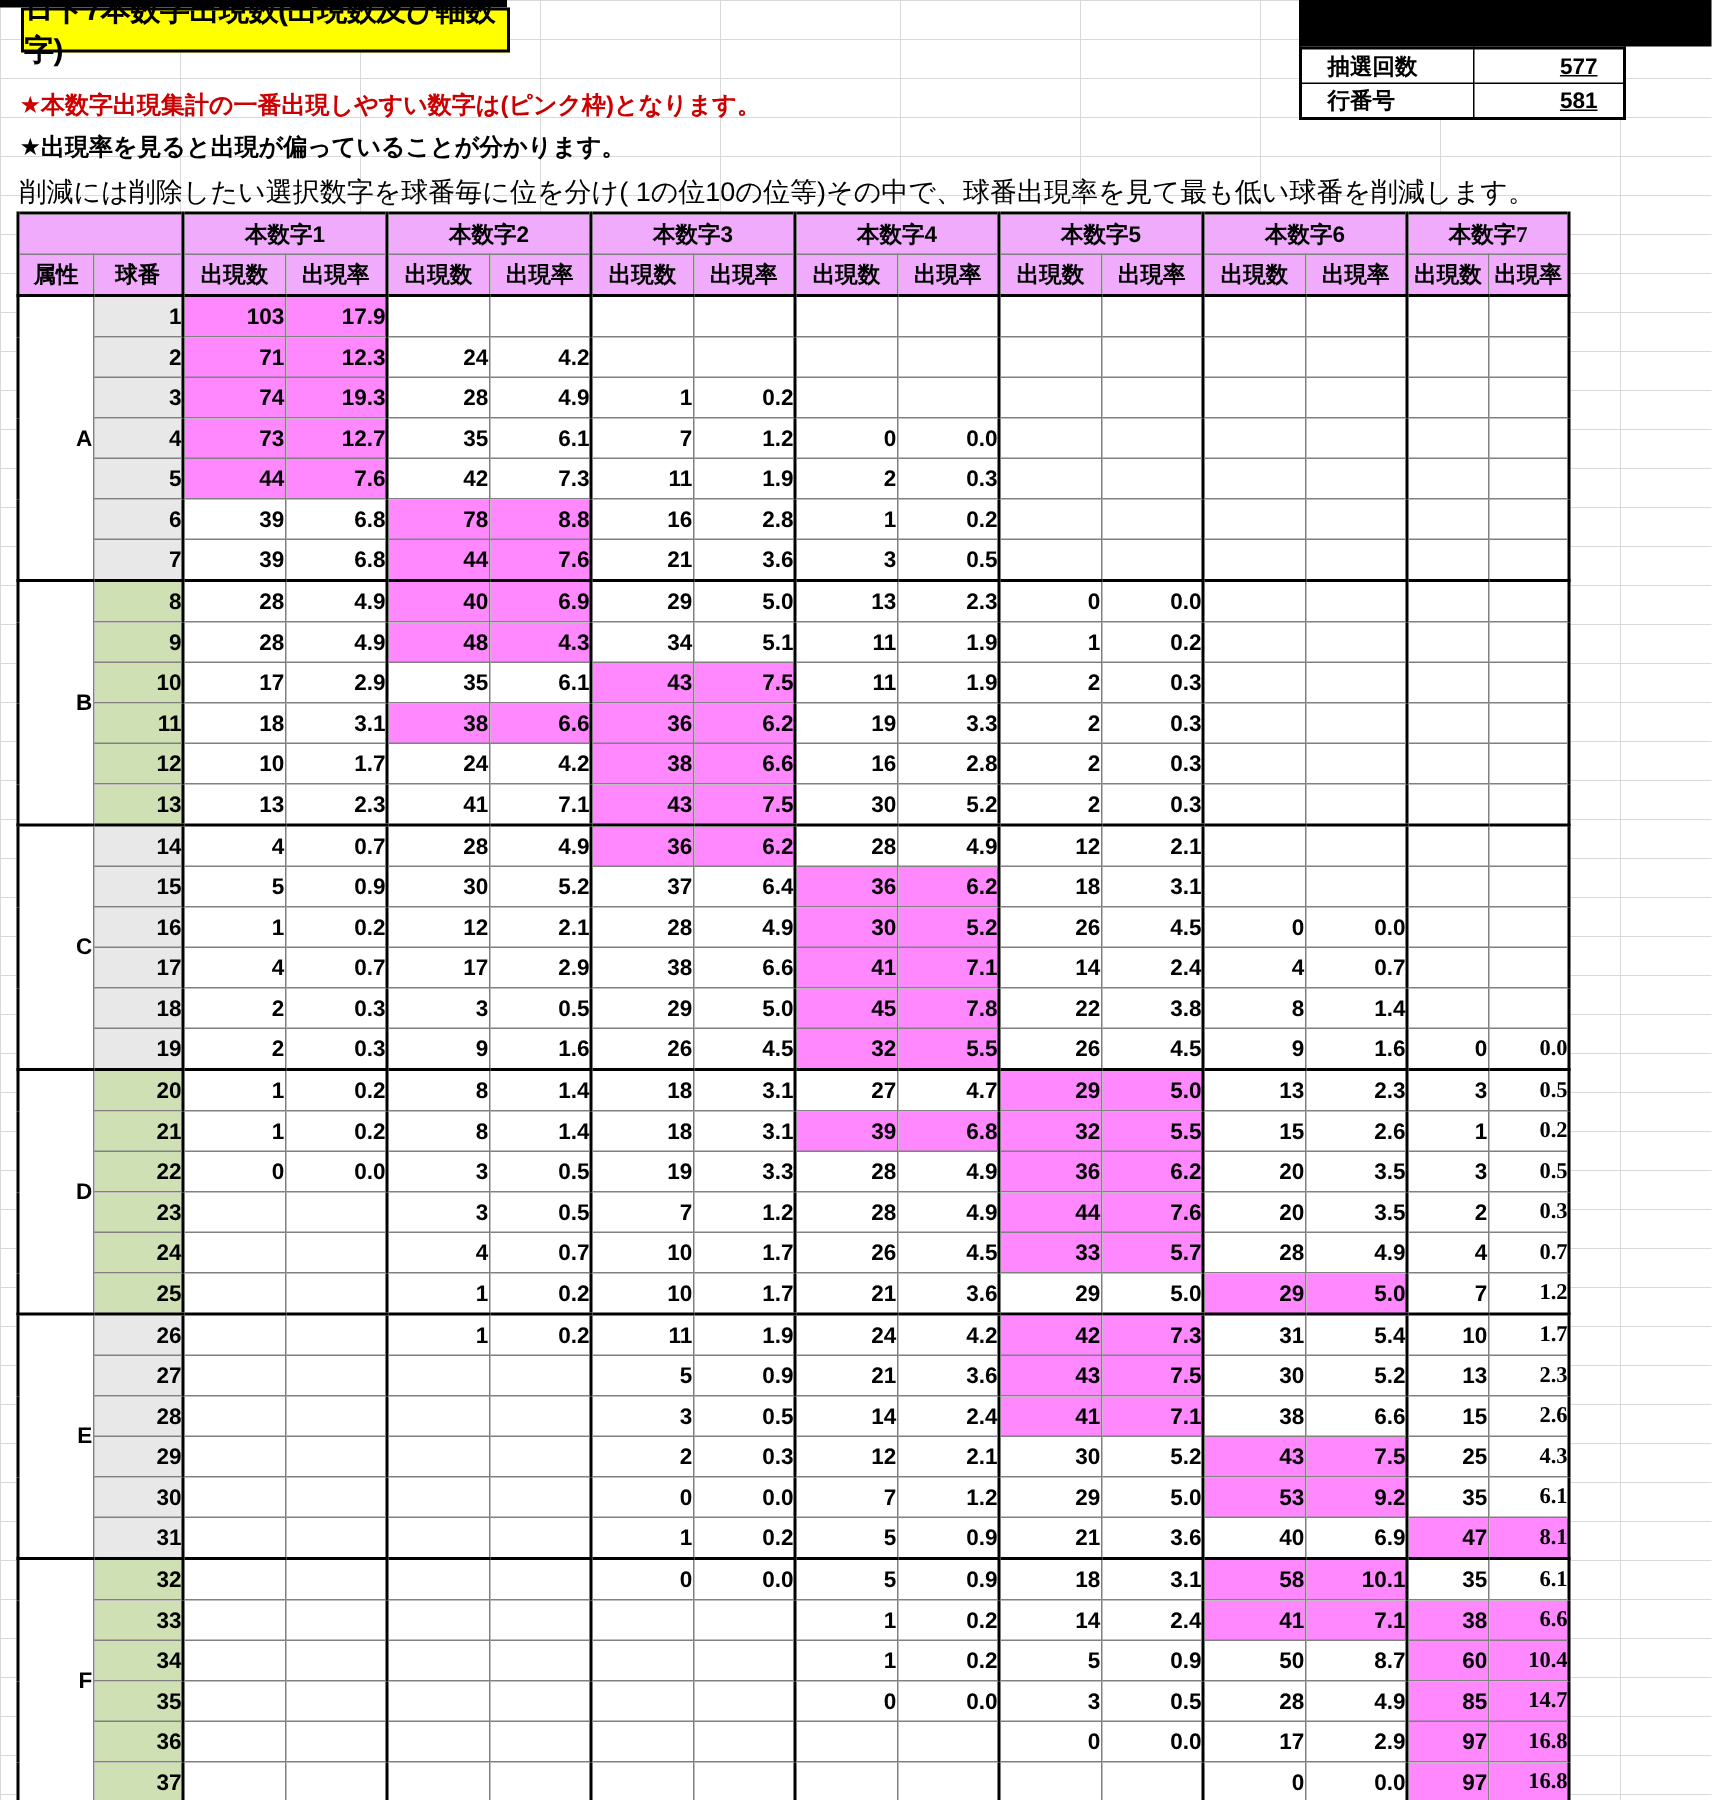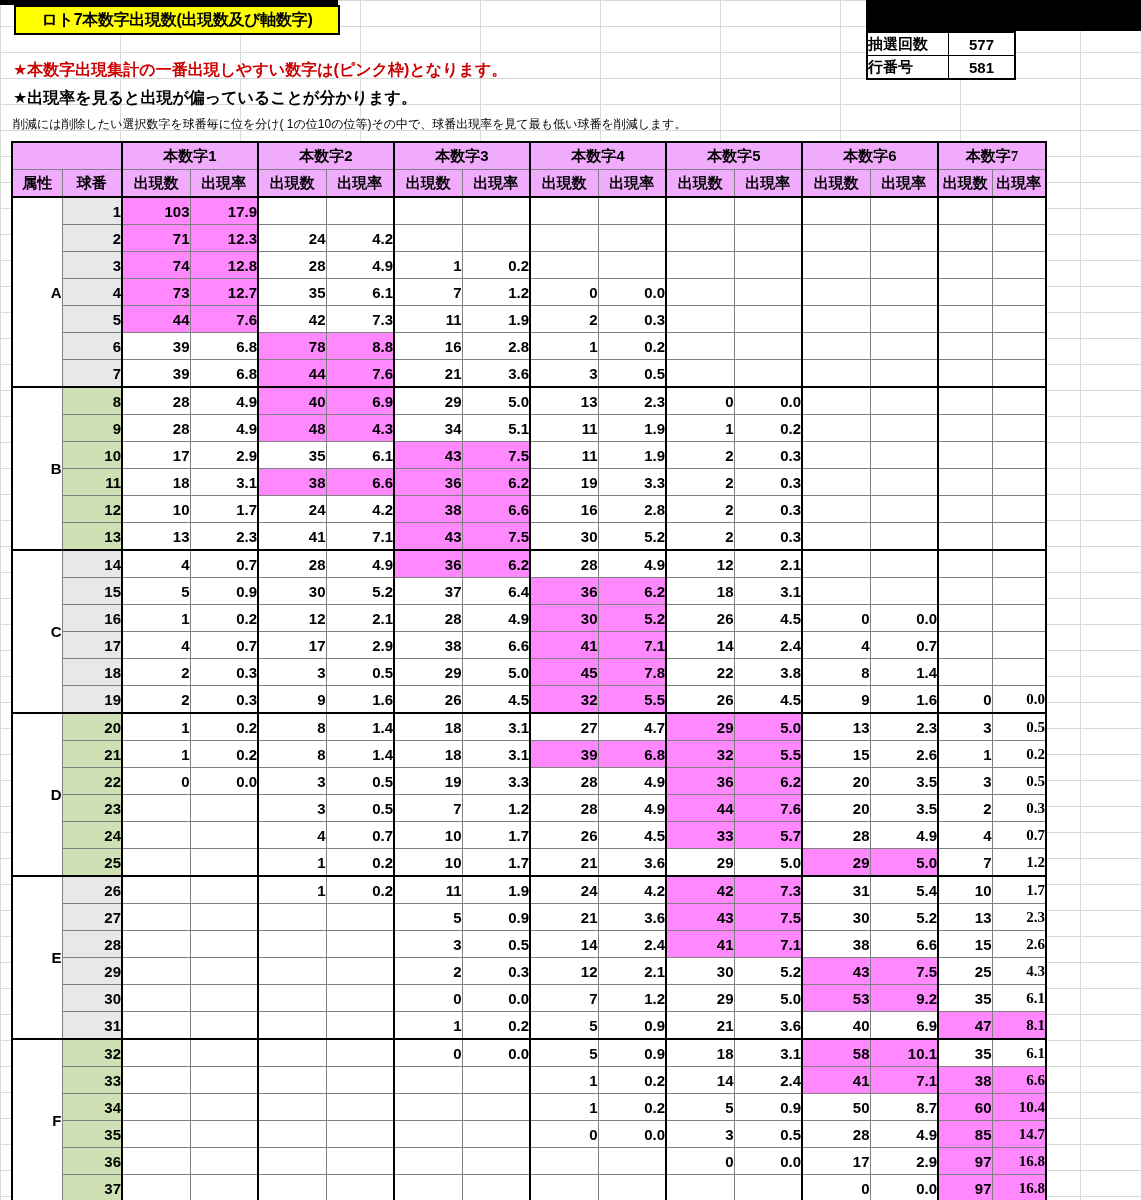--- a/index.html
+++ b/index.html
@@ -20,40 +20,40 @@
   #page{position:absolute;left:0;top:0;width:1141px;height:1200px;z-index:1;}
 
   
   .topbar{position:absolute;background:#000;}
 
   
   #title-chip{
     position:absolute;left:14px;top:5px;width:322px;height:26px;
     background:#ffff00;border:2px solid #000;
     display:flex;align-items:center;justify-content:center;
-    font-size:16px;font-weight:bold;color:#000;letter-spacing:-0.3px;
+    font-size:20px;font-weight:bold;color:#000;letter-spacing:-0.3px;
   }
 
   
   .note{position:absolute;font-size:16px;font-weight:bold;white-space:nowrap;}
   #note-1{left:13px;top:60px;color:#cc0000;}
   #note-2{left:13px;top:88px;color:#000;}
-  #note-3{left:13px;top:116px;color:#000;font-weight:normal;font-size:12px;}
+  #note-3{left:13px;top:116px;color:#000;font-weight:normal;font-size:18px;}
 
   
   #info-box{
     position:absolute;left:866px;top:31px;
     border:2px solid #000;border-collapse:collapse;
   }
   #info-box td{
     border:1px solid #000;height:22px;font-size:15px;font-weight:bold;
-    padding:0 0;background:#fff;color:#000;
+    padding:0 17px;background:#fff;color:#000;
   }
   #info-box td.lbl{width:80px;text-align:left;}
-  #info-box td.val{width:65px;text-align:center;}
+  #info-box td.val{width:65px;text-align:right;text-decoration:underline;}
 
   
   #grid{
     position:absolute;left:11px;top:141px;
     border-collapse:collapse;
     table-layout:fixed;
     background:#fff;
   }
   #grid th,#grid td{
     border:1px solid #808080;
@@ -195,21 +195,21 @@
           <td class="num bl"></td>
           <td class="num"></td>
           <td class="num bl"></td>
           <td class="num"></td>
           <td class="num bl"></td>
           <td class="num br"></td>
         </tr>
         <tr>
           <td class="ball ball-grey">3</td>
           <td class="num bl pink">74</td>
-          <td class="num pink">12.8</td>
+          <td class="num pink">19.3</td>
           <td class="num bl">28</td>
           <td class="num">4.9</td>
           <td class="num bl">1</td>
           <td class="num">0.2</td>
           <td class="num bl"></td>
           <td class="num"></td>
           <td class="num bl"></td>
           <td class="num"></td>
           <td class="num bl"></td>
           <td class="num"></td>

